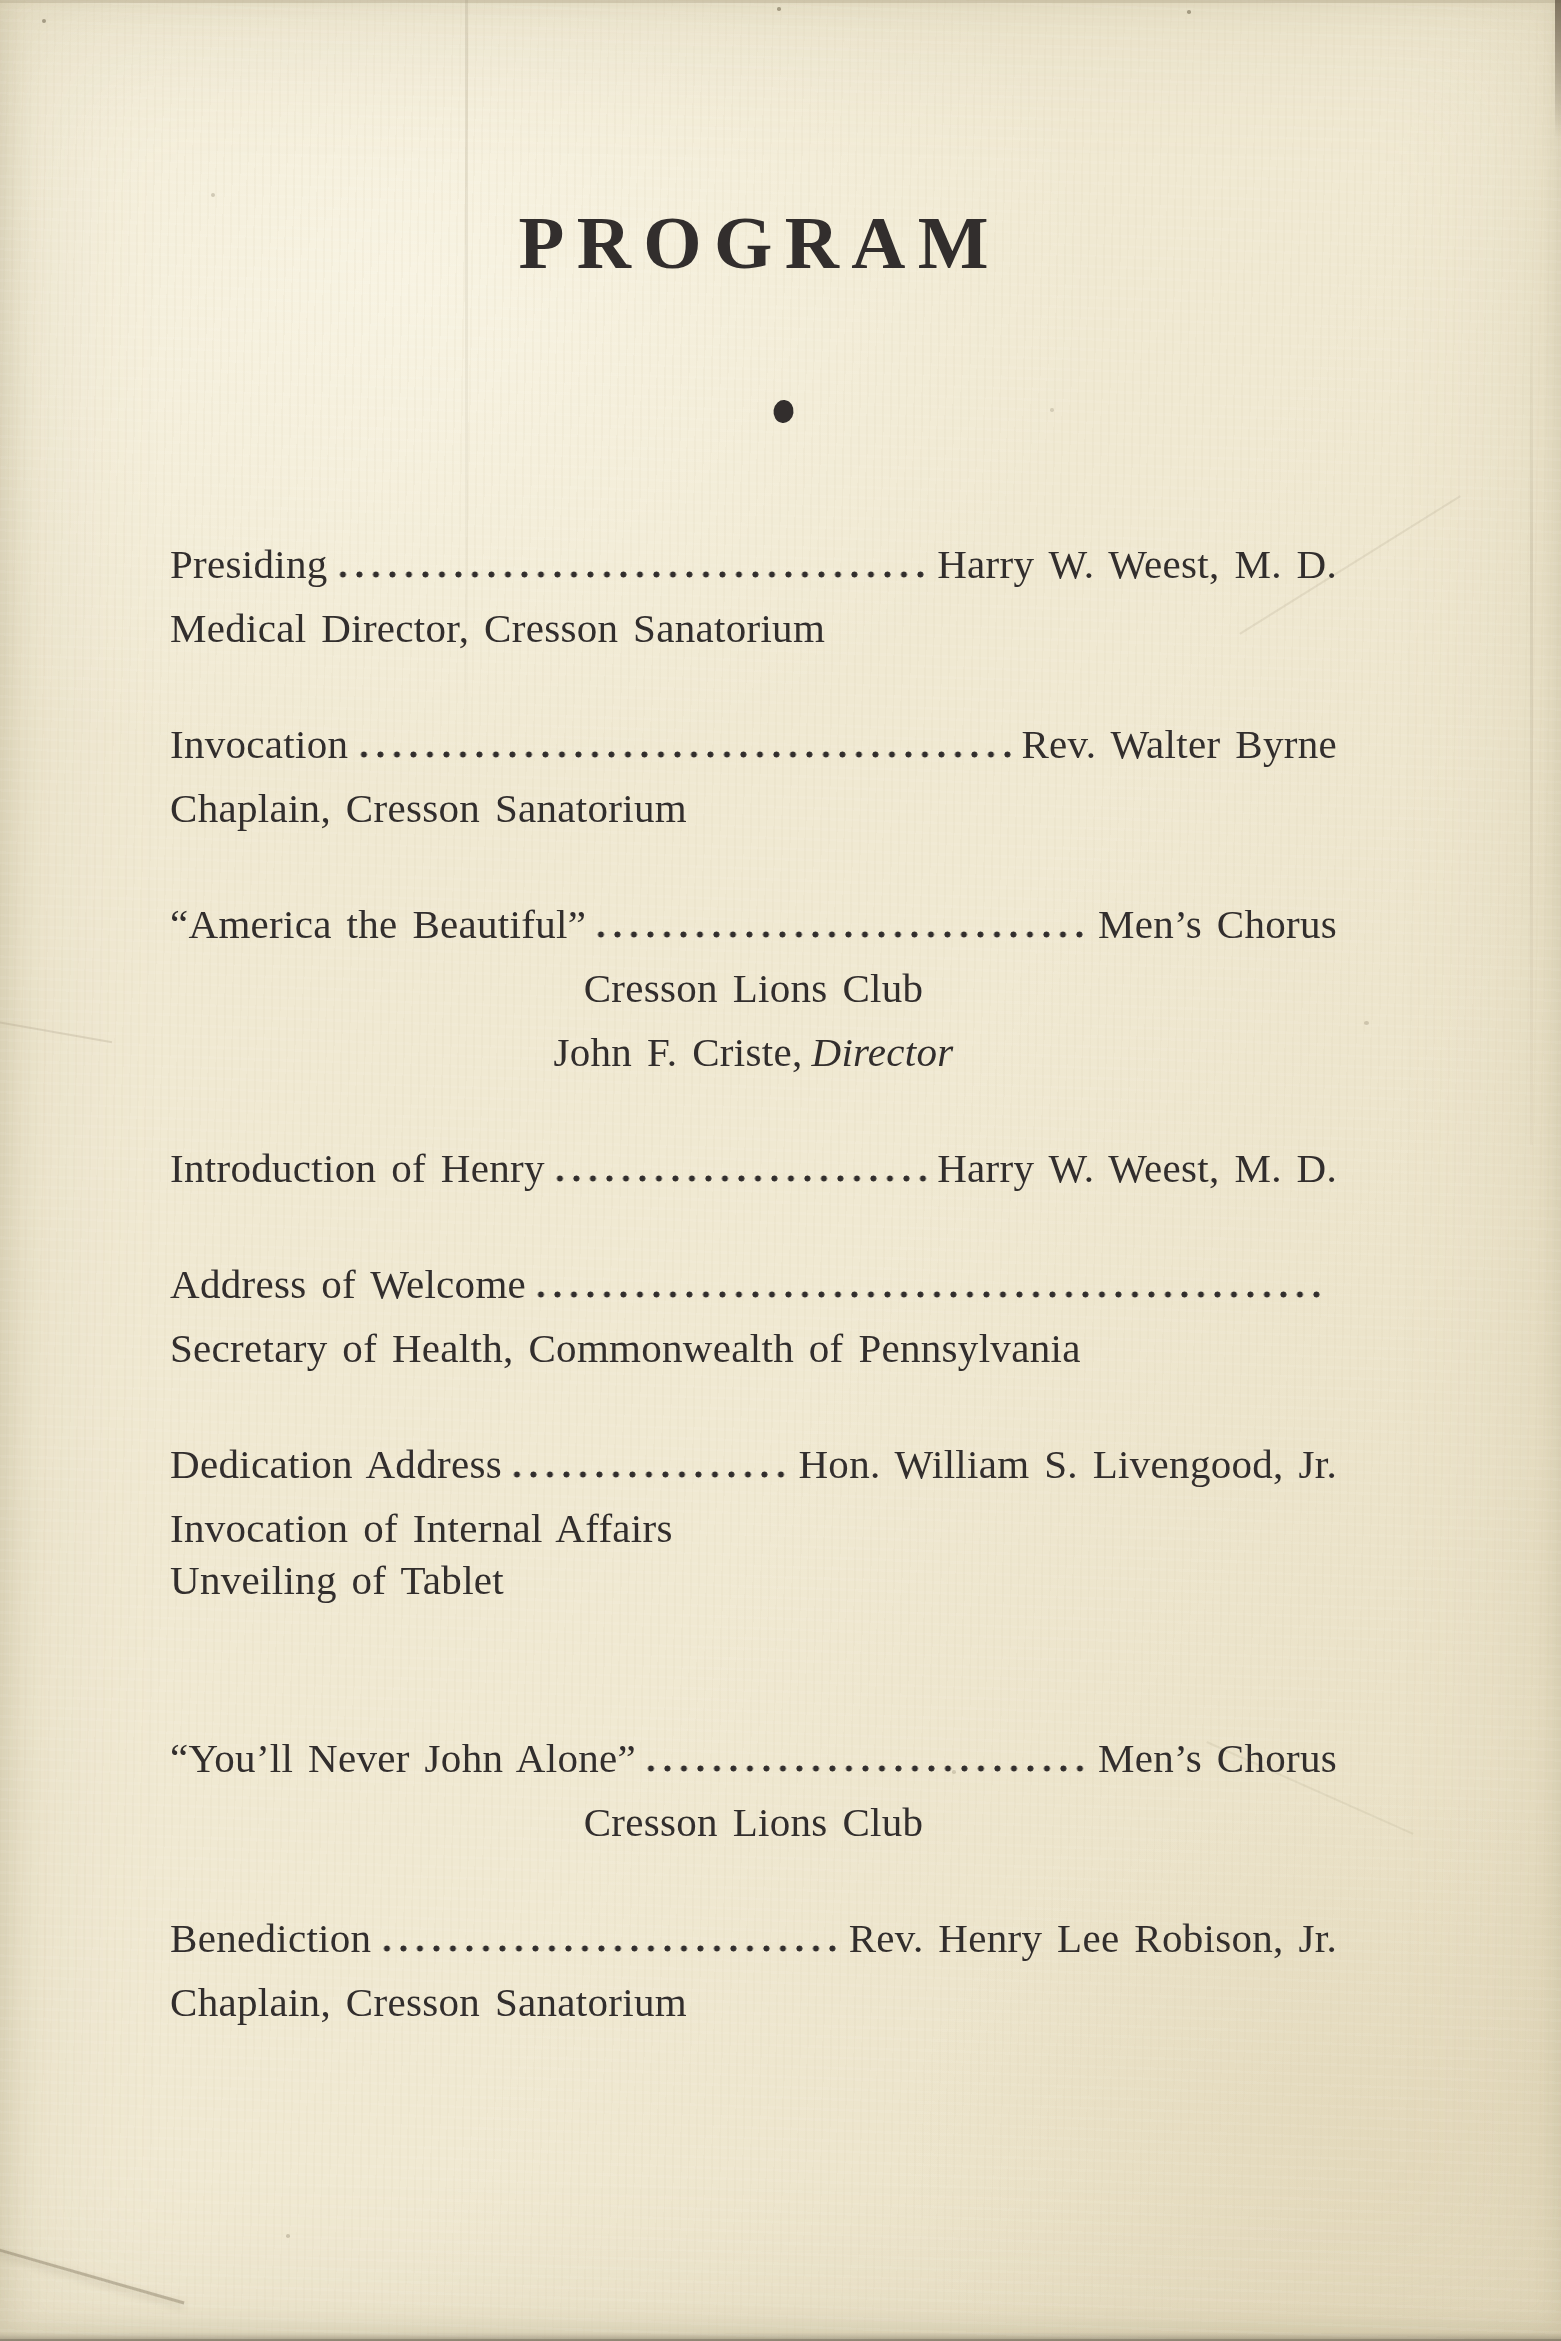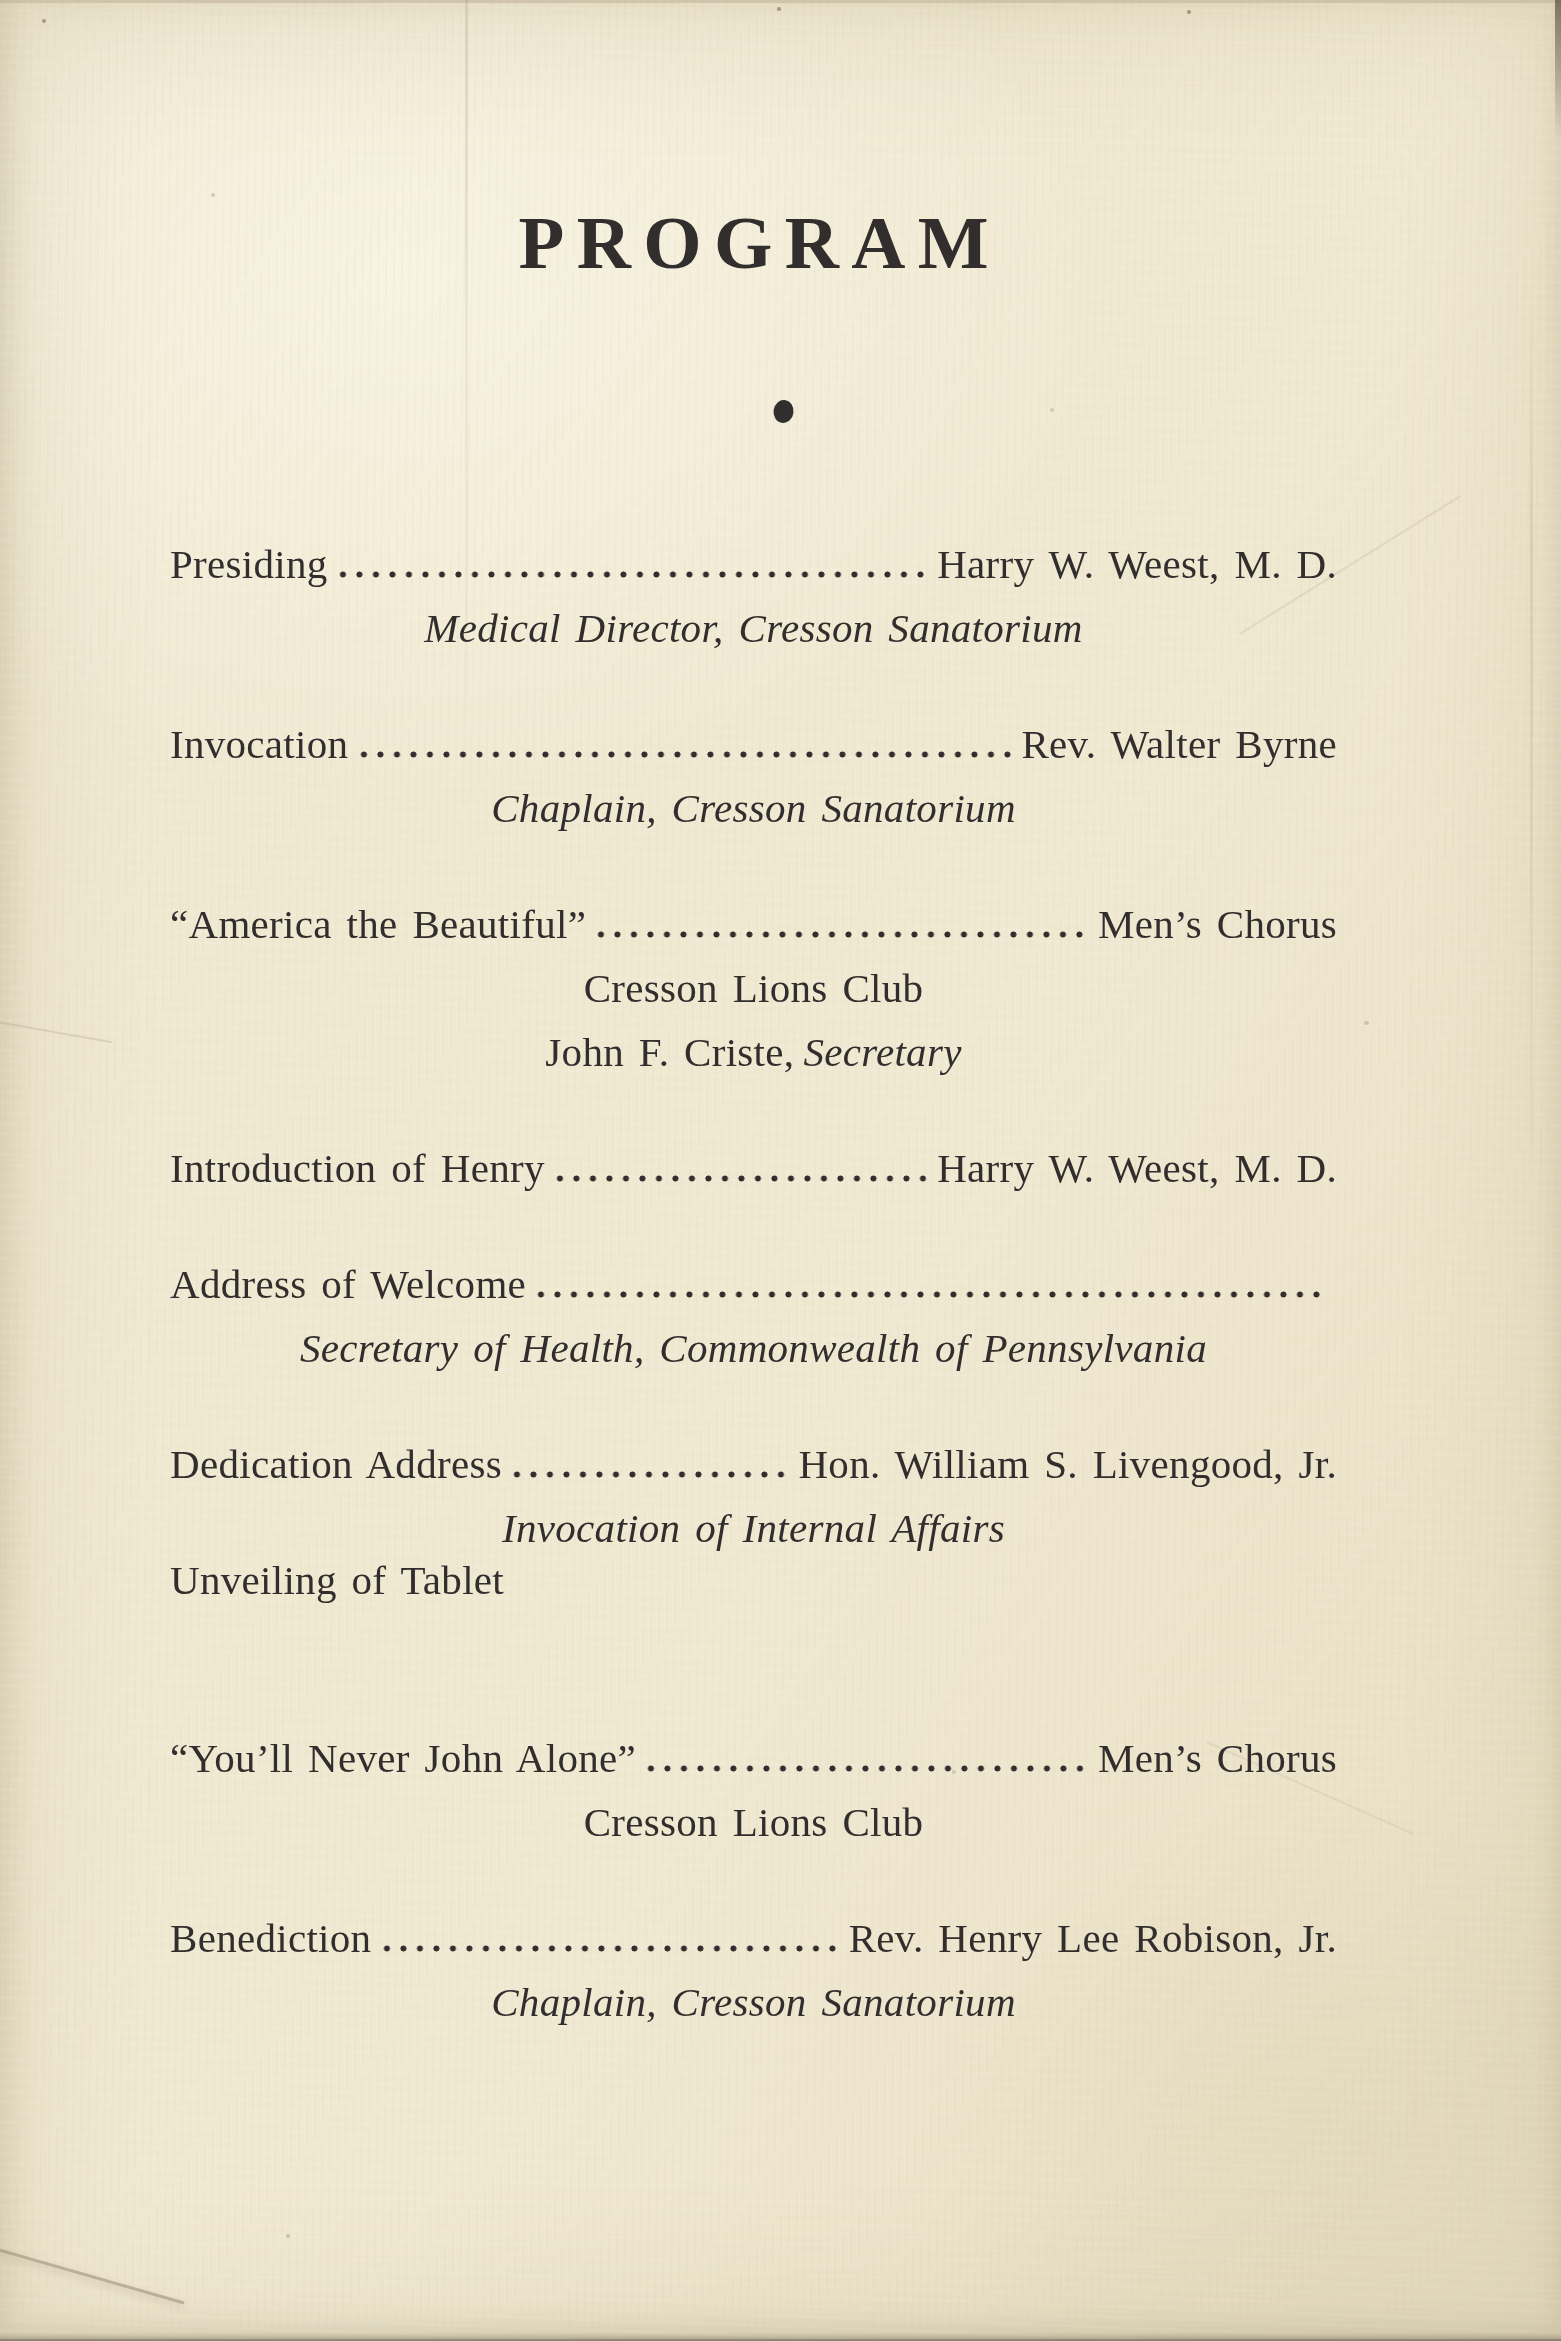--- a/index.html
+++ b/index.html
@@ -48,21 +48,21 @@
 
   .entries{font-size:41px;}
   .line,.subline,.centerline{line-height:64px;word-spacing:4.3px;letter-spacing:0.3px;}
   .line{display:flex;align-items:baseline;}
   .label,.value{white-space:nowrap;}
   .leader{
     flex:1 1 auto;min-width:35px;height:7px;margin:0 8.7px 0 5.2px;
     background-image:radial-gradient(circle, var(--ink) 2.7px, rgba(0,0,0,0) 3.3px);
     background-size:16.5px 7px;background-repeat:repeat-x;background-position:1.7px 100%;
   }
-  .subline{text-align:center;font-style:italic;}
+  .subline{text-align:left;}
   .centerline{text-align:center;}
   .centerline .it{font-style:italic;margin-left:0.22em;}
   .entry + .entry{margin-top:52px;}
   .entry.tight{margin-top:-12px;}
   .entry.wide{margin-top:114px;}
 
   
   .crease{position:absolute;pointer-events:none;}
   .crease-v1{left:465px;top:0;width:2.6px;height:798px;background:linear-gradient(rgba(150,138,112,0.22), rgba(150,138,112,0));}
   .crease-v2{left:1530px;top:295px;width:2.6px;height:850px;background:linear-gradient(rgba(150,138,112,0), rgba(150,138,112,0.20) 30%, rgba(150,138,112,0.05));}
@@ -120,21 +120,21 @@
           </div>
           <div class="subline">Chaplain, Cresson Sanatorium</div>
         </div>
         <div class="entry">
           <div class="line">
             <span class="label">“America the Beautiful”</span>
             <span class="leader"></span>
             <span class="value">Men’s Chorus</span>
           </div>
           <div class="centerline"><span>Cresson Lions Club</span></div>
-          <div class="centerline"><span>John F. Criste,</span><span class="it">Secretary</span></div>
+          <div class="centerline"><span>John F. Criste,</span><span class="it">Director</span></div>
         </div>
         <div class="entry">
           <div class="line">
             <span class="label">Introduction of Henry</span>
             <span class="leader"></span>
             <span class="value">Harry W. Weest, M. D.</span>
           </div>
         </div>
         <div class="entry">
           <div class="line">

